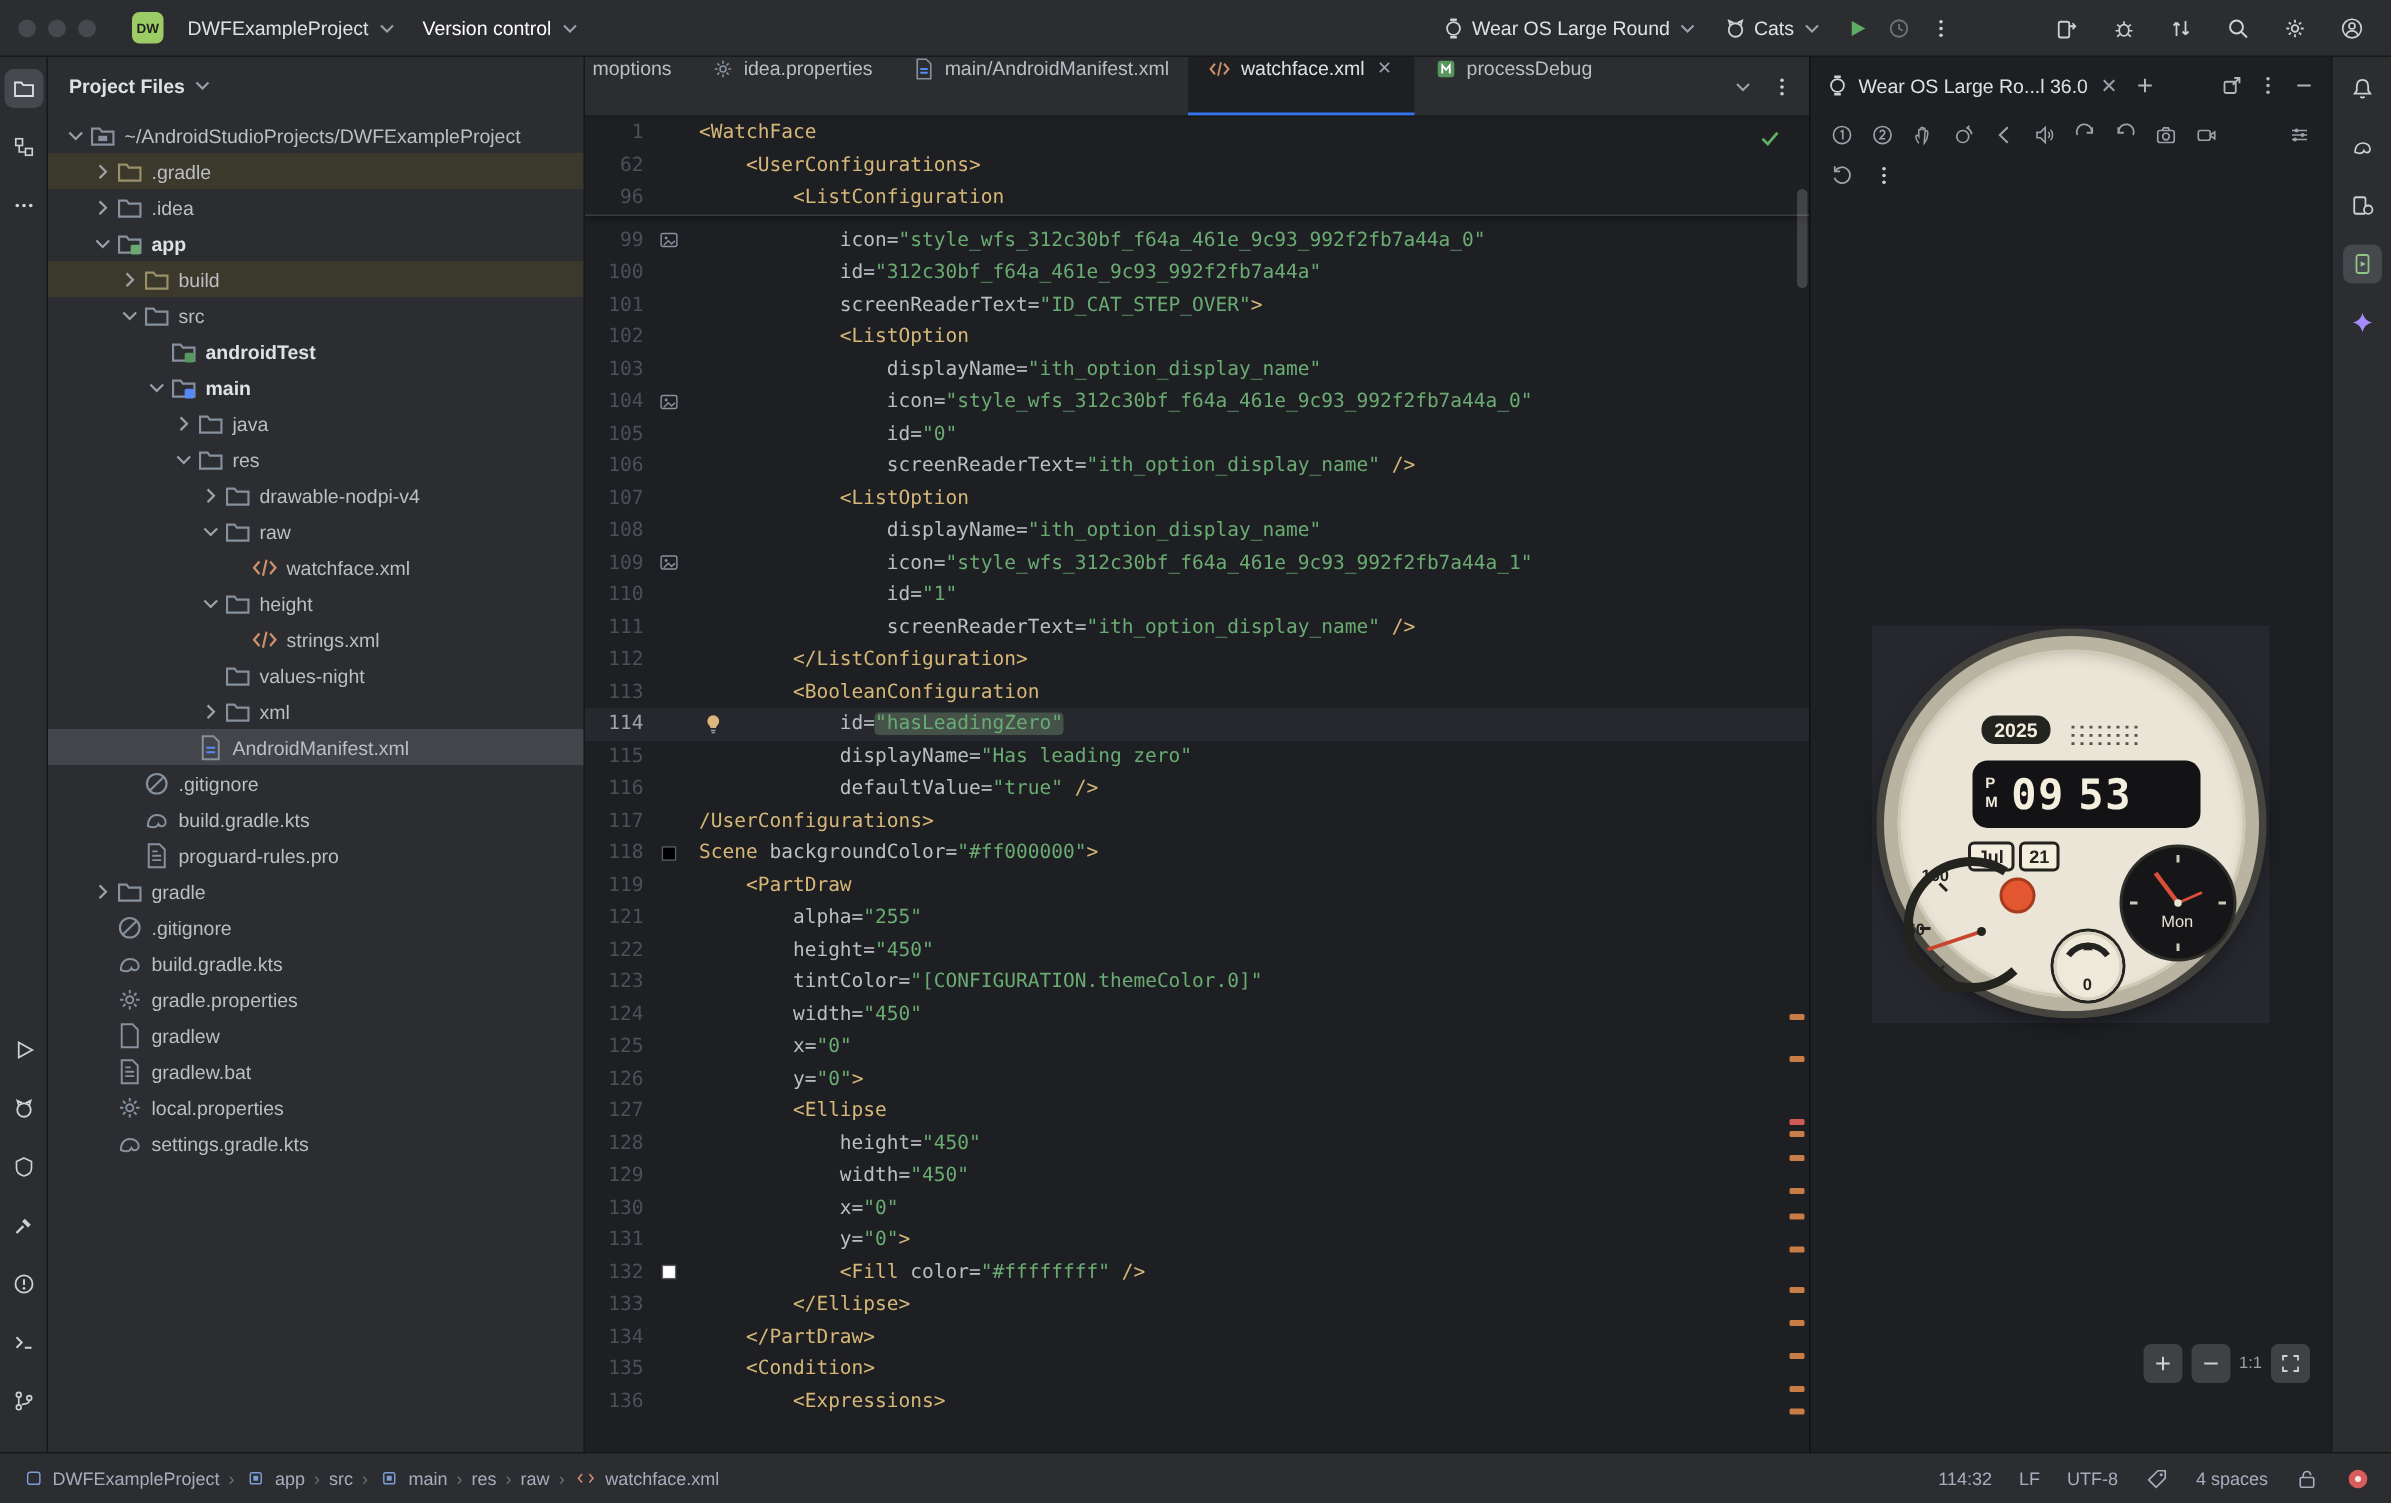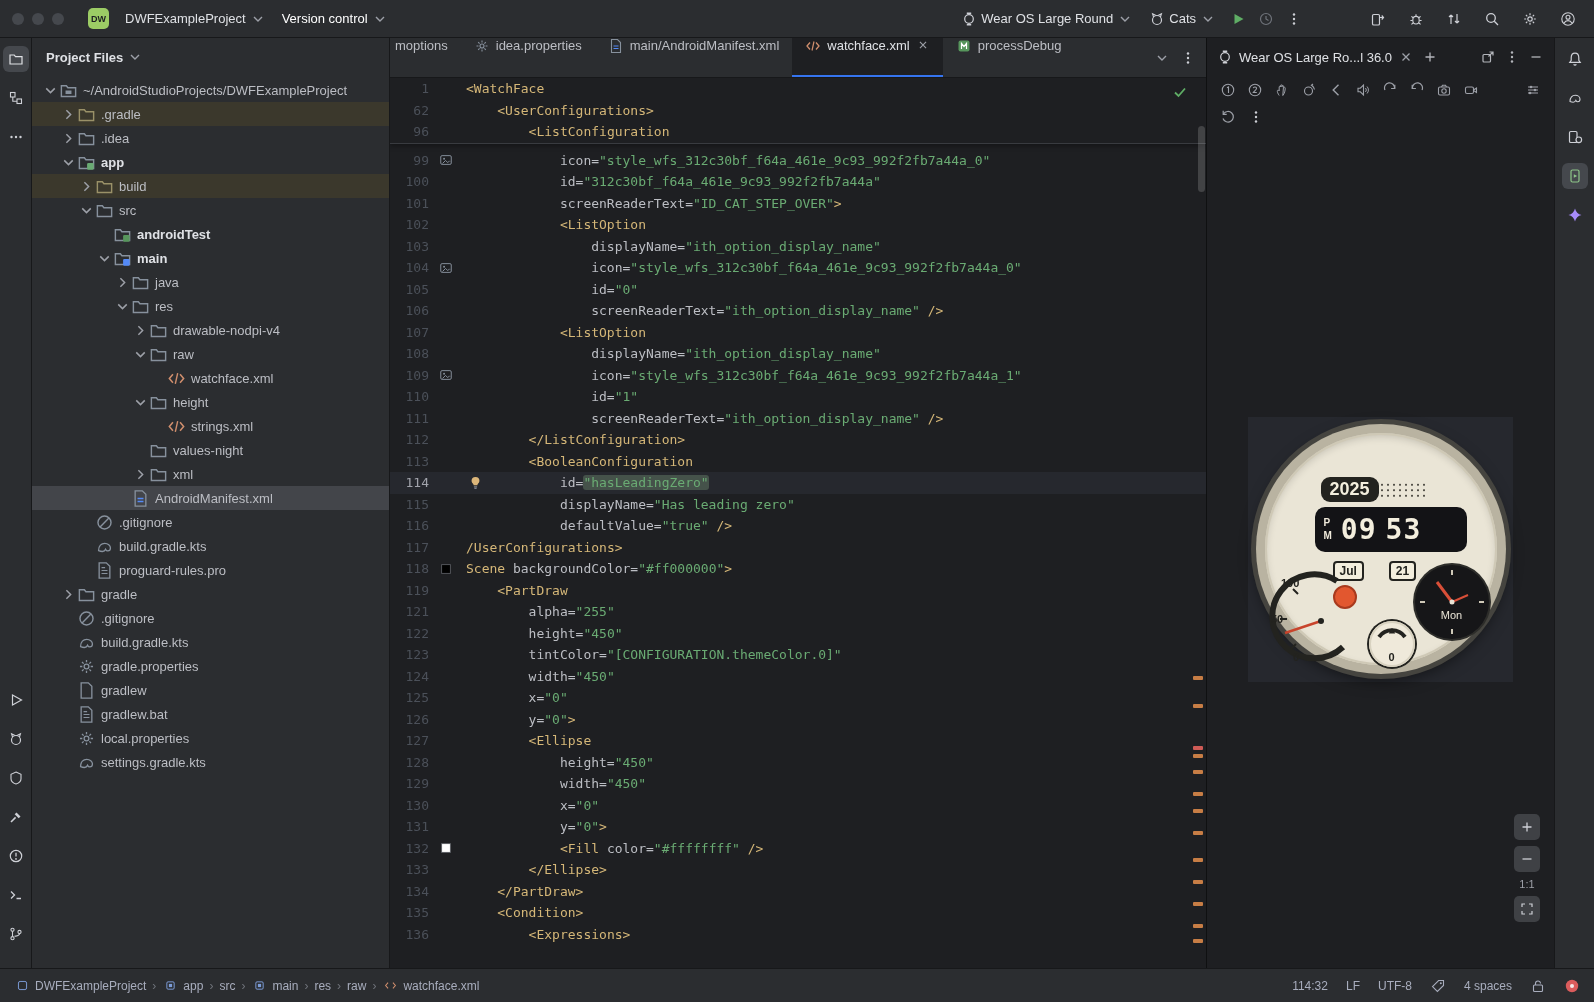--- a/index.html
+++ b/index.html
@@ -84,36 +84,36 @@
   .dev-toolbar { display:flex; align-items:center; gap:9px; padding:2px 12px; height:28px; flex:none; }
   .dev-toolbar2 { display:flex; align-items:center; gap:10px; padding:0 12px; height:26px; flex:none; }
   .dev-btn { display:inline-flex; width:18px; height:18px; align-items:center; justify-content:center; }
   .dev-btn svg { width:16px; height:16px; }
   .dev-btn.right { margin-left:auto; }
 
   .device-screen { flex:1; display:flex; align-items:center; justify-content:center; }
   .screen-square { width:265px; height:265px; background:#26282e; display:flex; align-items:center; justify-content:center; }
   .watch { width:250px; height:250px; border-radius:50%; background:#b9b3a1; box-shadow:0 0 0 5px #45443f, 0 6px 16px rgba(0,0,0,.55); position:relative; }
   .wface { position:absolute; inset:9px; border-radius:50%; background:#eae5d6; box-shadow:inset 0 0 0 2px #cfc9b6, inset 0 3px 9px rgba(0,0,0,.18); }
-  .wf-year { position:absolute; left:56px; top:44px; background:#23231f; color:#f3eedd; font-size:18px; font-weight:bold; border-radius:9px; padding:2px 9px; }
+  .wf-year { position:absolute; left:56px; top:44px; background:#23231f; color:#f3eedd; font-size:13px; font-weight:bold; border-radius:9px; padding:2px 9px; }
   .wf-dots { position:absolute; left:114px; top:49px; width:48px; height:15px; background-image:radial-gradient(#55524a 1.1px, transparent 1.2px); background-size:6px 5.5px; }
   .wf-time { position:absolute; left:50px; top:74px; width:152px; height:45px; background:#131316; border-radius:10px; display:flex; align-items:center; gap:9px; padding:0 9px; }
   .wf-ampm { display:flex; flex-direction:column; gap:3px; font-size:10px; font-weight:bold; color:#efe9da; line-height:1; }
   .wf-h, .wf-m { font-family:"DejaVu Sans Mono",monospace; font-size:28px; font-weight:bold; color:#f3eedd; letter-spacing:1px; }
-  .wf-date { position:absolute; left:68px; top:128px; display:flex; gap:25px;align-items:center; }
+  .wf-date { position:absolute; left:47px; top:128px; display:flex; gap:3px;align-items:center; }
   .wf-mon, .wf-day { background:#f3eedd; border:2px solid #23231f; border-radius:4px; font-size:12px; font-weight:bold; color:#23231f; padding:1px 5px; line-height:1.2; }
   .wf-gauge { position:absolute; left:2px; top:134px; width:104px; height:104px; }
   .wf-subdial { position:absolute; left:150px; top:132px; width:74px; height:74px; border-radius:50%; background:#161618; box-shadow:0 0 0 2px #2d2d2a; }
   .wf-subdial svg { position:absolute; inset:0; width:74px; height:74px; }
   .wf-weekday { position:absolute; left:50%; top:60%; transform:translateX(-50%); color:#e8e3d5; font-size:11px; }
   .wf-bottomgauge { position:absolute; left:104px; top:188px; width:46px; height:46px; border-radius:50%; background:#efe9da; box-shadow:0 0 0 2px #23231f, inset 0 0 0 2px #d8d2c0; }
   .wf-bottomgauge svg { position:absolute; inset:0; width:46px; height:46px; }
   .wf-bg-val { position:absolute; left:50%; bottom:4px; transform:translateX(-50%); font-size:11px; font-weight:bold; color:#23231f; }
 
-  .zoom-ctrl { position:absolute; right:14px; bottom:46px; display:flex; flex-direction:column; align-items:center; gap:6px; }
+  .zoom-ctrl { position:absolute; right:14px; bottom:46px; display:flex; align-items:center; gap:6px; }
   .zbtn { width:26px; height:26px; border-radius:5px; background:#3f4145; display:flex; align-items:center; justify-content:center; }
   .zlabel { font-size:11px; color:#9da0a8; }
 
   
   .statusbar { height:34px; background:#2b2d30; border-top:1px solid #17181a; display:flex; align-items:center; padding:0 14px; font-size:12px; color:#a8adbd; flex:none; }
   #crumbs { display:flex; align-items:center; gap:6px; }
   .crumb { display:inline-flex; align-items:center; gap:5px; }
   .crumb-sep { color:#6f737a; }
   .sb-right { margin-left:auto; display:flex; align-items:center; gap:18px; }
 </style>

